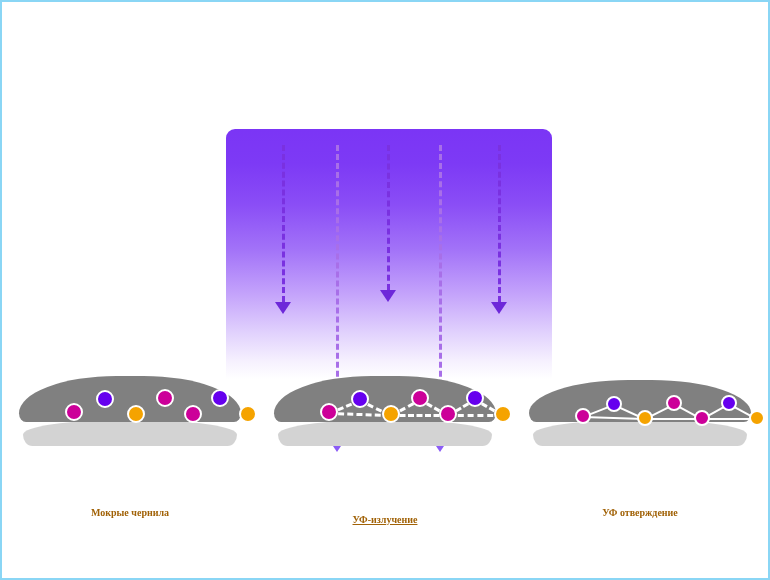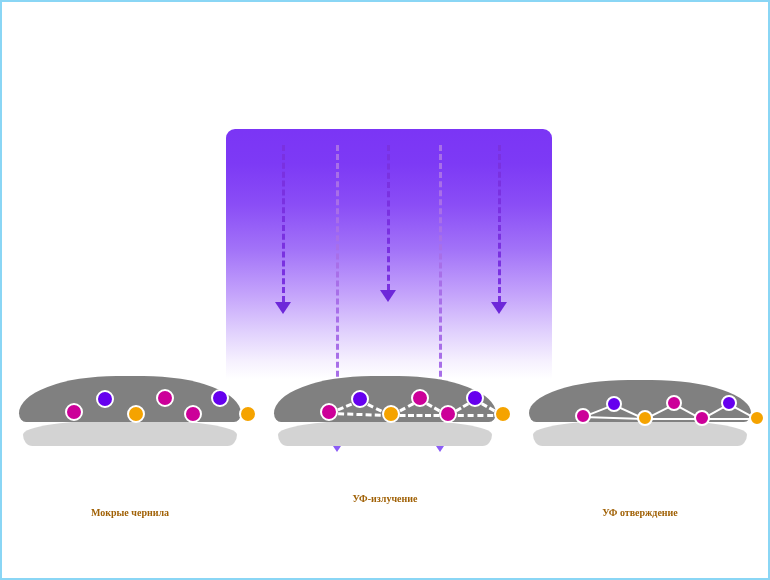--- a/index.html
+++ b/index.html
@@ -192,17 +192,17 @@
         <div class="dot orange" style="left: 107.58px; top: 408px; width: 16px; height: 16px;"></div>
         <div class="dot magenta" style="left: 137.34px; top: 393px; width: 16px; height: 16px;"></div>
         <div class="dot magenta" style="left: 165.24px; top: 408px; width: 16px; height: 16px;"></div>
         <div class="dot purple" style="left: 192.21px; top: 393px; width: 16px; height: 16px;"></div>
         <div class="dot orange" style="left: 220.11px; top: 408px; width: 16px; height: 16px;"></div>
       </div>
     </div>
 
   <div id="captions-layer">
       <div class="caption" style="left: 17px; top: 505px; width: 222px;">Мокрые чернила</div>
-      <div class="caption" style="left: 272px; top: 491px; width: 222px;">УФ-излучение</div>
+      <div class="caption" style="left: 272px; top: 512px; width: 222px; text-decoration: underline;">УФ-излучение</div>
       <div class="caption" style="left: 527px; top: 505px; width: 222px;">УФ отверждение</div>
     </div>
 
 </div>
 
 </body></html>

